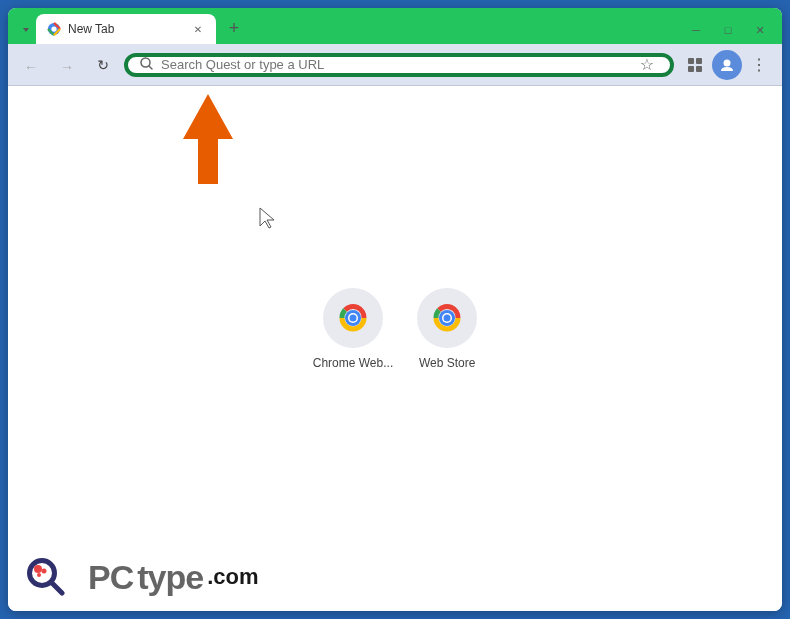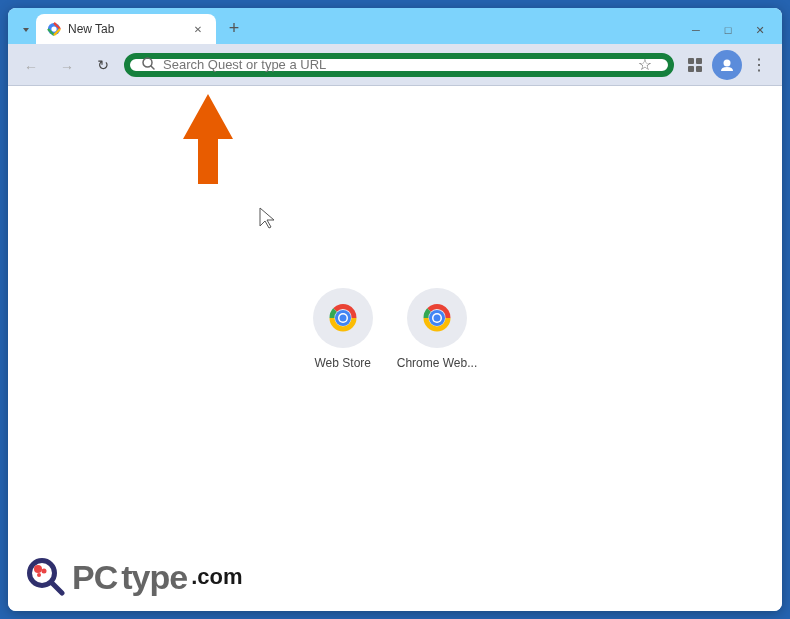--- a/index.html
+++ b/index.html
@@ -22,21 +22,21 @@
       background: #f0f4ff;
       border-radius: 8px;
       box-shadow: 0 2px 12px rgba(0,0,0,0.3);
       display: flex;
       flex-direction: column;
       overflow: hidden;
     }
 
     
     .title-bar {
-      background: #7dd3fc;
+      background: #22c55e;
       height: 36px;
       display: flex;
       align-items: flex-end;
       padding: 0 8px;
       gap: 0;
       position: relative;
     }
 
     .tab-bar {
       display: flex;
@@ -183,21 +183,21 @@
 
     .address-bar {
       flex: 1;
       height: 24px;
       background: white;
       border-radius: 15px;
       display: flex;
       align-items: center;
       padding: 0 12px;
       gap: 8px;
-      border: 6px solid #15803d;
+      border: 4px solid #15803d;
     }
 
     .search-icon-wrap {
       color: #666;
       font-size: 13px;
     }
 
     .address-input {
       flex: 1;
       border: none;
@@ -318,21 +318,21 @@
       pointer-events: none;
     }
 
     
     .watermark {
       position: absolute;
       bottom: 12px;
       left: 16px;
       display: flex;
       align-items: center;
-      gap: 4px;
+      gap: 20px;
       opacity: 0.9;
     }
 
     .pcrisk-logo {
       display: flex;
       align-items: center;
       gap: 4px;
     }
 
     .magnifier-icon {
@@ -439,50 +439,50 @@
       </svg>
     </div>
 
     <div class="cursor-overlay">
       <svg width="20" height="24" viewBox="0 0 20 24">
         <path d="M2 2 L2 20 L7 15 L11 22 L13 21 L9 14 L16 14 Z" fill="white" stroke="#555" stroke-width="1"></path>
       </svg>
     </div>
 
     <div class="shortcuts-row">
+      <div class="shortcut-item">
+        <div class="shortcut-icon">
+
+          <svg width="32" height="32" viewBox="0 0 32 32">
+            <circle cx="16" cy="16" r="8" fill="#4285f4"></circle>
+            <circle cx="16" cy="16" r="4" fill="white"></circle>
+            <path d="M8 8 A11 11 0 0 1 27 16" stroke="#ea4335" stroke-width="5" fill="none"></path>
+            <path d="M27 16 A11 11 0 0 1 5 16" stroke="#fbbc05" stroke-width="5" fill="none"></path>
+            <path d="M5 16 A11 11 0 0 1 8 8" stroke="#34a853" stroke-width="5" fill="none"></path>
+            <circle cx="16" cy="16" r="5" fill="white"></circle>
+            <circle cx="16" cy="16" r="3.5" fill="#4285f4"></circle>
+          </svg>
+        </div>
+        <span class="shortcut-label">Chrome Web...</span>
+      </div>
+
       <div class="shortcut-item">
         <div class="shortcut-icon">
           <svg width="32" height="32" viewBox="0 0 32 32">
             <circle cx="16" cy="16" r="8" fill="#4285f4"></circle>
             <circle cx="16" cy="16" r="4" fill="white"></circle>
             <path d="M8 8 A11 11 0 0 1 27 16" stroke="#ea4335" stroke-width="5" fill="none"></path>
             <path d="M27 16 A11 11 0 0 1 5 16" stroke="#fbbc05" stroke-width="5" fill="none"></path>
             <path d="M5 16 A11 11 0 0 1 8 8" stroke="#34a853" stroke-width="5" fill="none"></path>
             <circle cx="16" cy="16" r="5" fill="white"></circle>
             <circle cx="16" cy="16" r="3.5" fill="#4285f4"></circle>
           </svg>
         </div>
         <span class="shortcut-label">Web Store</span>
       </div>
-
-      <div class="shortcut-item">
-        <div class="shortcut-icon">
-
-          <svg width="32" height="32" viewBox="0 0 32 32">
-            <circle cx="16" cy="16" r="8" fill="#4285f4"></circle>
-            <circle cx="16" cy="16" r="4" fill="white"></circle>
-            <path d="M8 8 A11 11 0 0 1 27 16" stroke="#ea4335" stroke-width="5" fill="none"></path>
-            <path d="M27 16 A11 11 0 0 1 5 16" stroke="#fbbc05" stroke-width="5" fill="none"></path>
-            <path d="M5 16 A11 11 0 0 1 8 8" stroke="#34a853" stroke-width="5" fill="none"></path>
-            <circle cx="16" cy="16" r="5" fill="white"></circle>
-            <circle cx="16" cy="16" r="3.5" fill="#4285f4"></circle>
-          </svg>
-        </div>
-        <span class="shortcut-label">Chrome Web...</span>
-      </div>
     </div>
 
     <div class="watermark">
 
       <svg class="magnifier-icon" viewBox="0 0 44 44">
         <circle cx="18" cy="18" r="14" fill="#1a1a5e" stroke="#1a1a5e" stroke-width="2"></circle>
         <circle cx="18" cy="18" r="10" fill="#ffffff"></circle>
         <circle cx="14" cy="14" r="4" fill="#e83030"></circle>
         <circle cx="20" cy="16" r="2.5" fill="#e83030"></circle>
         <circle cx="15" cy="20" r="2" fill="#e83030"></circle>

